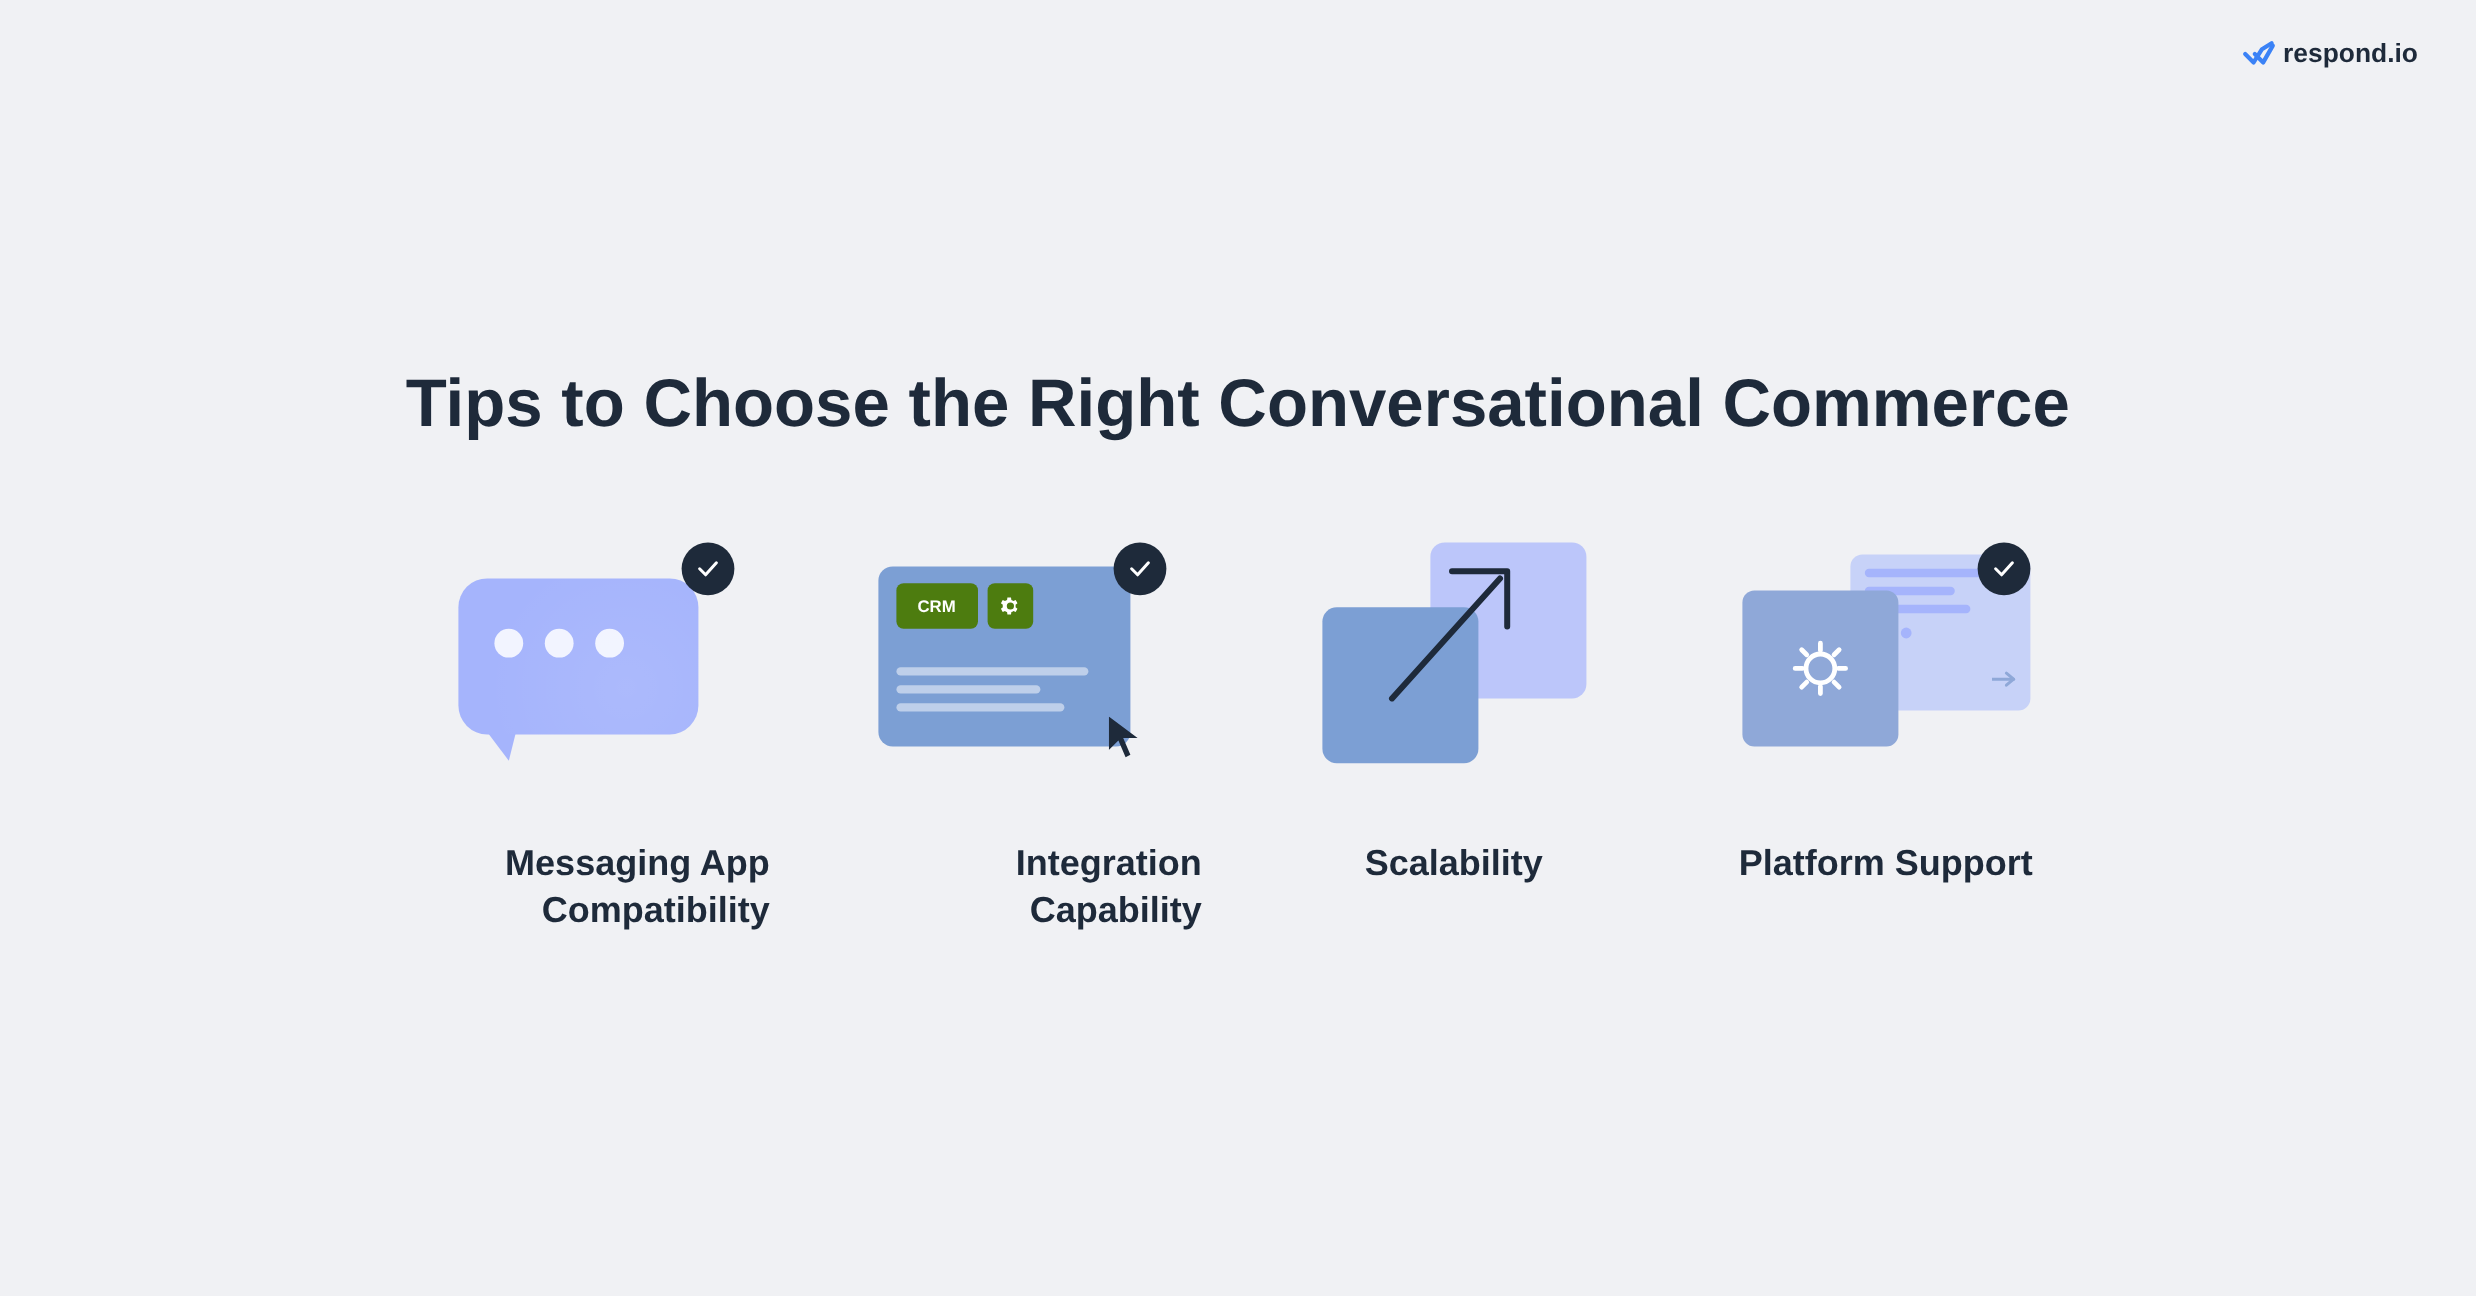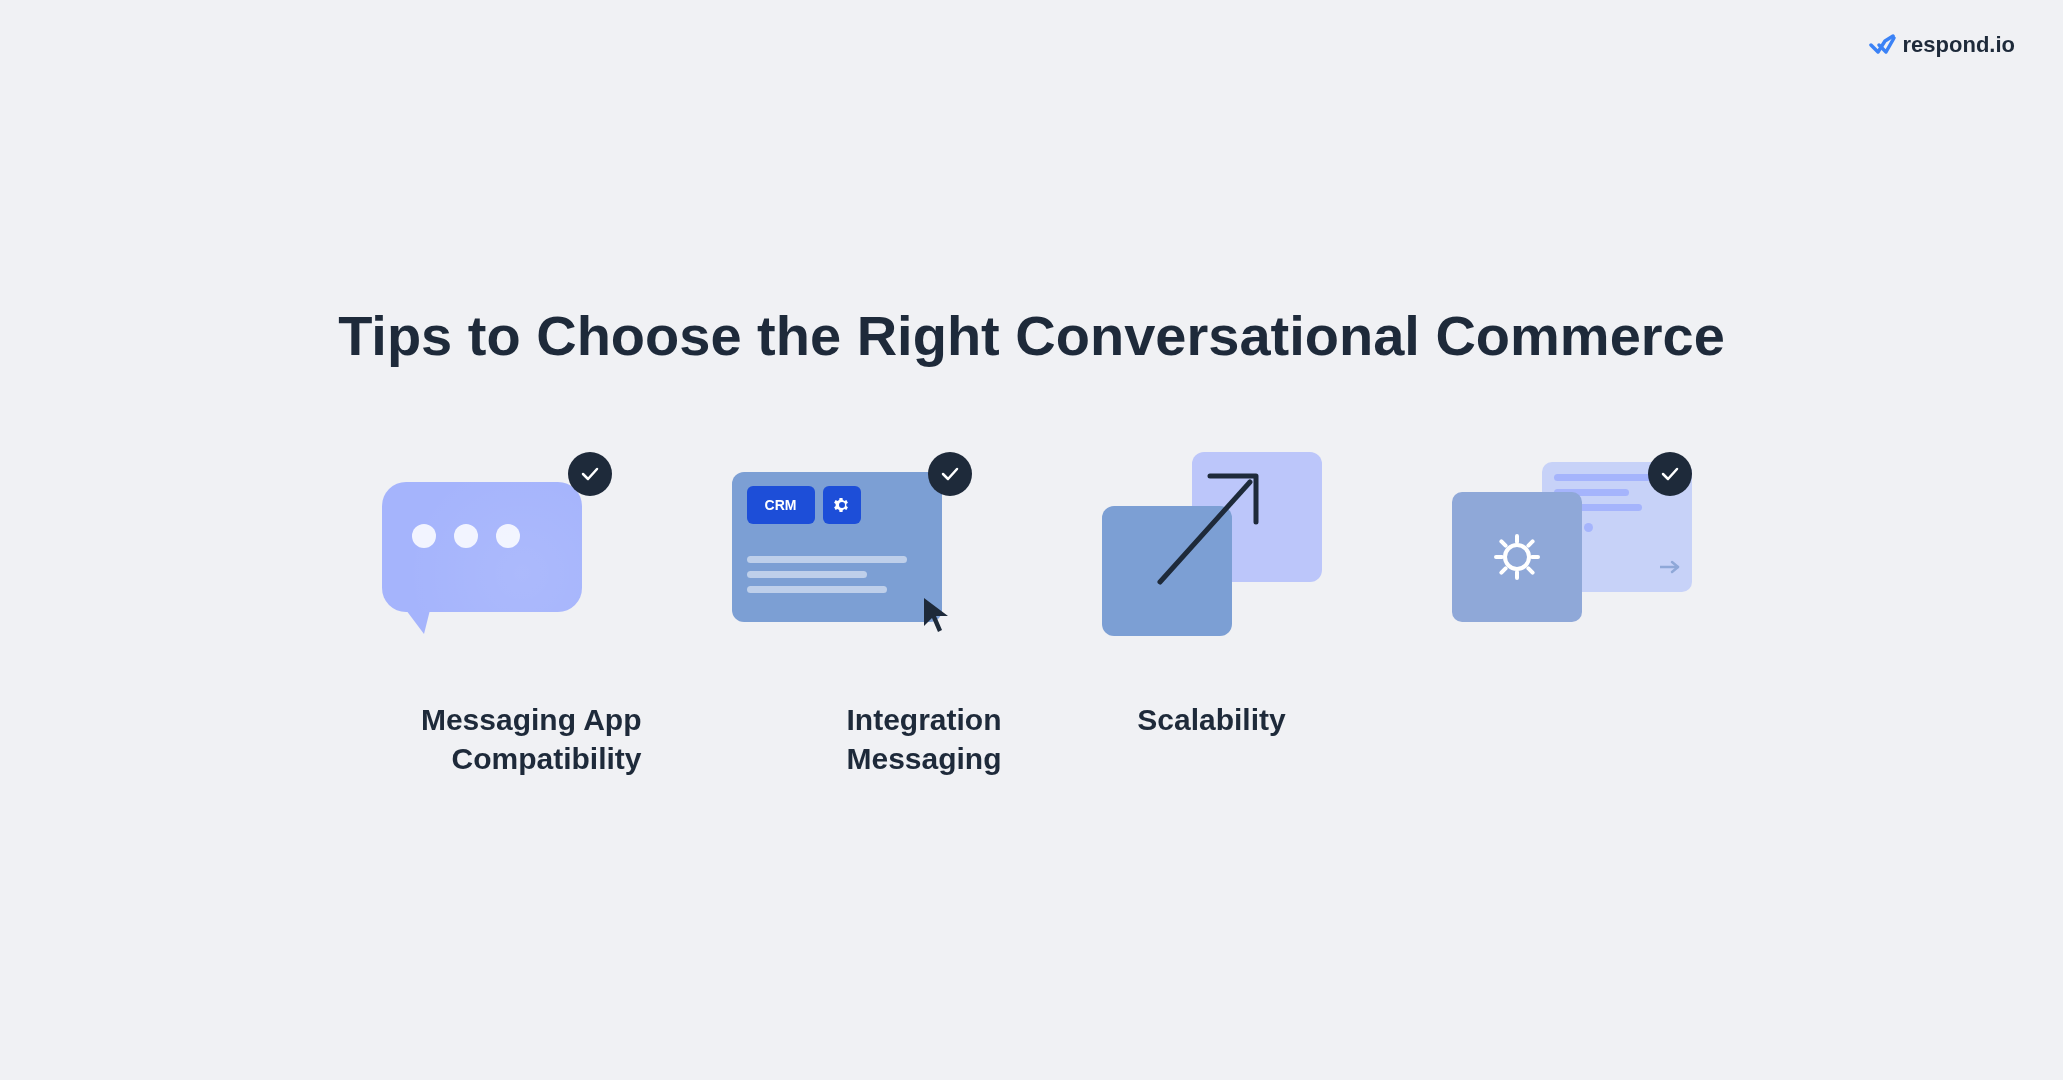--- a/index.html
+++ b/index.html
@@ -159,21 +159,21 @@
     .int-card-inner {
       position: absolute;
       left: 15px;
       top: 14px;
       width: 180px;
       height: 58px;
       display: flex;
       gap: 8px;
     }
     .int-btn {
-      background: #1d4ed8;
+      background: #4d7c0f;
       border-radius: 6px;
       display: flex;
       align-items: center;
       justify-content: center;
       font-size: 14px;
       font-weight: 700;
       color: white;
     }
     .int-btn-crm { width: 68px; height: 38px; }
     .int-btn-gear {
@@ -363,21 +363,21 @@
         <svg width="28" height="36" viewBox="0 0 28 36" fill="none">
           <polygon points="0,0 0,28 8,20 14,34 18,32 12,18 24,18" fill="#1e2a3a"></polygon>
         </svg>
       </div>
       <div class="badge">
         <svg viewBox="0 0 22 22" fill="none">
           <polyline points="4,11 9,16 18,6" stroke="white" stroke-width="2.5" stroke-linecap="round" stroke-linejoin="round"></polyline>
         </svg>
       </div>
     </div>
-    <span class="card-label">Integration Messaging</span>
+    <span class="card-label">Integration Capability</span>
   </div>
 
   <div class="card">
     <div class="icon-area icon-scalability">
       <div class="scal-sq-back"></div>
       <div class="scal-sq-front"></div>
       <svg class="scal-arrow" viewBox="0 0 140 140" fill="none">
         <line x1="20" y1="120" x2="110" y2="20" stroke="#1e2a3a" stroke-width="5" stroke-linecap="round"></line>
         <polyline points="70,14 116,14 116,60" stroke="#1e2a3a" stroke-width="5" stroke-linecap="round" stroke-linejoin="round" fill="none"></polyline>
       </svg>
@@ -411,16 +411,17 @@
                    M19.4 19.4l4.2 4.2M46.4 46.4l4.2 4.2
                    M50.6 19.4l-4.2 4.2M23.6 46.4l-4.2 4.2" stroke="white" stroke-width="4" stroke-linecap="round"></path>
         </svg>
       </div>
       <div class="badge">
         <svg viewBox="0 0 22 22" fill="none">
           <polyline points="4,11 9,16 18,6" stroke="white" stroke-width="2.5" stroke-linecap="round" stroke-linejoin="round"></polyline>
         </svg>
       </div>
     </div>
+    <span class="card-label">Platform Support</span>
   </div>
 
 
 </div>
 
 </body></html>

